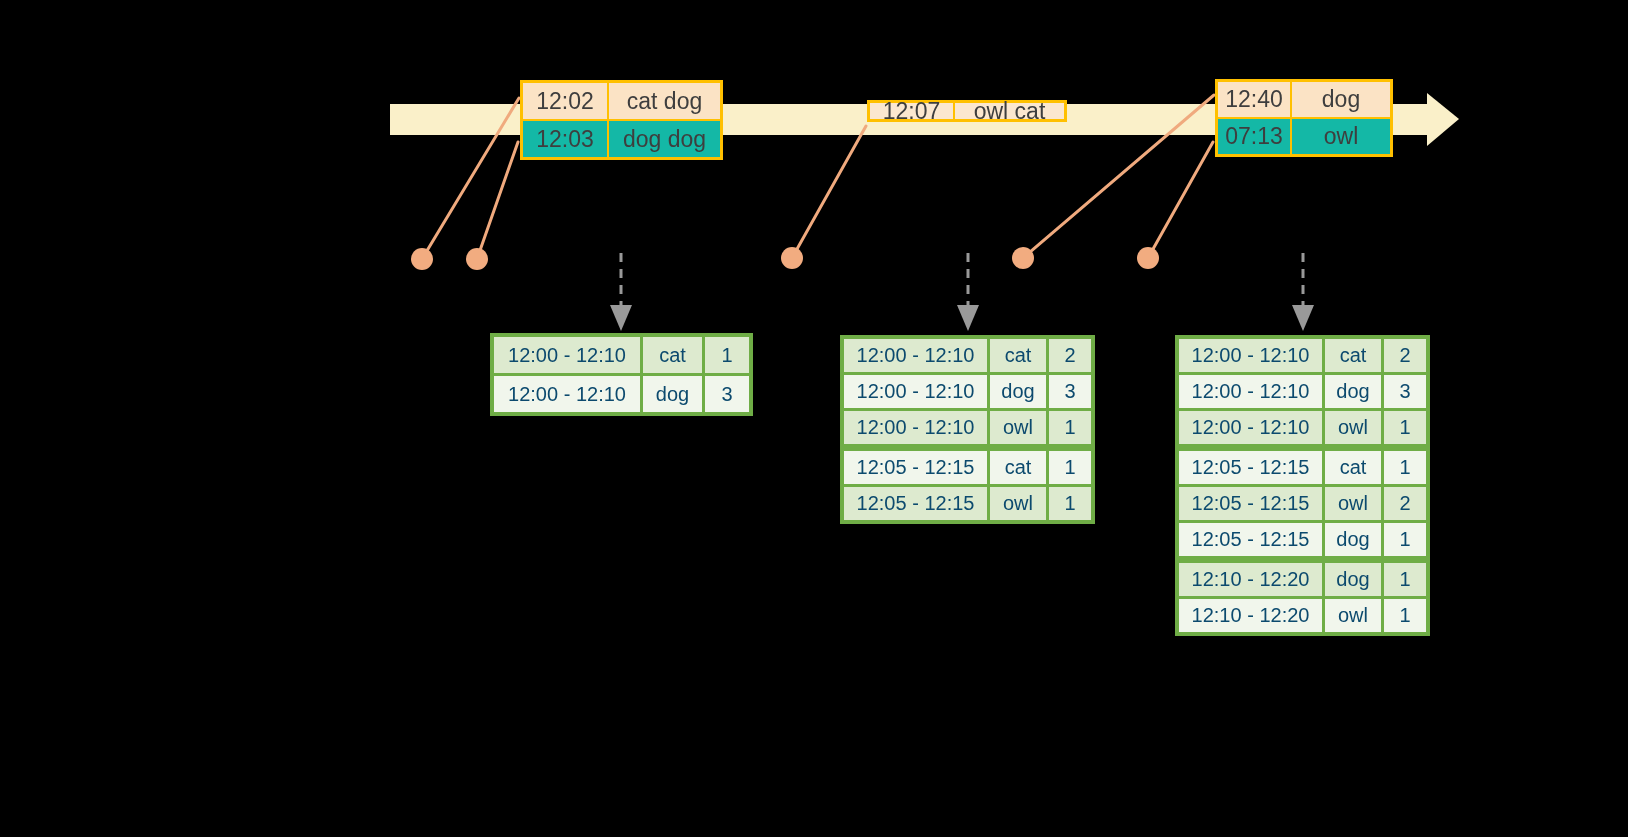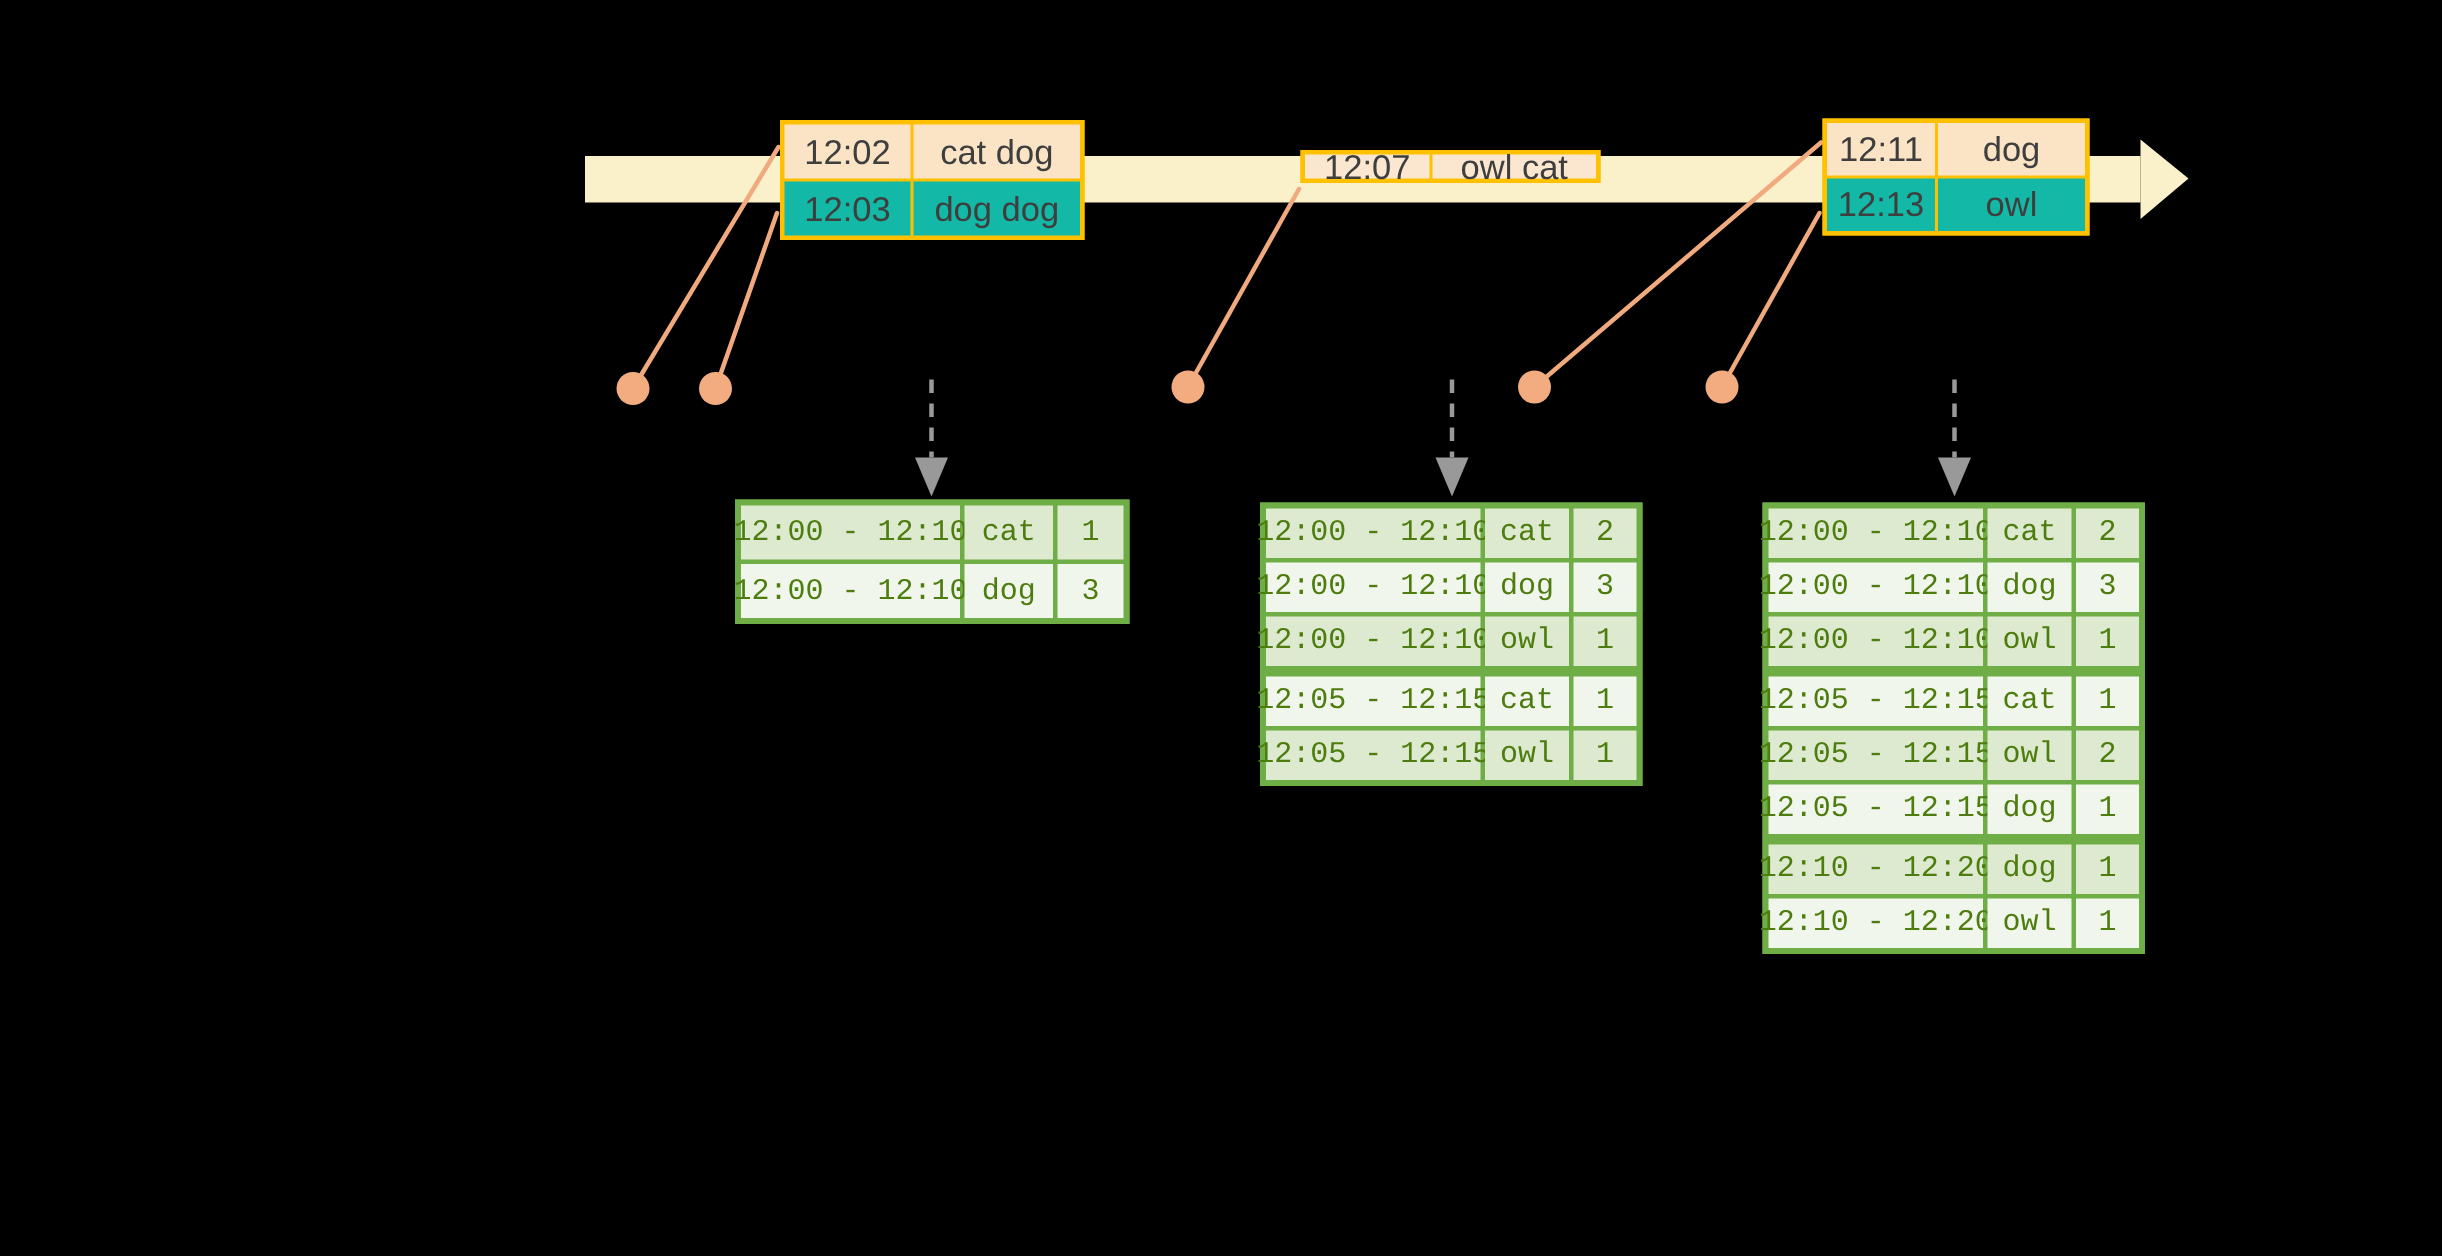--- a/index.html
+++ b/index.html
@@ -62,21 +62,21 @@
   .t3 .cell { height: 35px; }
 
   
   .rtable {
     background: #6FAD46;
     border: 4px solid #6FAD46;
   }
   .rtable .trow { gap: 3px; }
   .rtable .trow + .trow { margin-top: 3px; }
   .rtable .trow.group-start { margin-top: 7px; }
-  .rtable .cell { font-size: 20px; color: #4d7c0f; font-family: Liberation Mono, monospace; }
+  .rtable .cell { font-size: 20px; color: #0c4a6e; }
   .rtable .trow.odd  .cell { background: #DDEACF; }
   .rtable .trow.even .cell { background: #F1F6EC; }
 
   .g1 { left: 490px;  top: 317px; }
   .g1 .trow { grid-template-columns: 146px 59px 44px; }
   .g1 .cell { height: 36px; }
 
   .g2 { left: 840px;  top: 319px; }
   .g2 .trow { grid-template-columns: 143px 56px 42px; }
   .g2 .cell { height: 33px; }
@@ -138,25 +138,25 @@
 
   <div class="dtable etable t2 single">
       <div class="trow odd">
         <div class="cell col-time">12:07</div>
         <div class="cell col-words">owl cat</div>
       </div>
     </div>
 
   <div class="dtable etable t3">
       <div class="trow odd">
-        <div class="cell col-time">12:11</div>
+        <div class="cell col-time">12:40</div>
         <div class="cell col-words">dog</div>
       </div>
       <div class="trow even">
-        <div class="cell col-time">12:13</div>
+        <div class="cell col-time">07:13</div>
         <div class="cell col-words">owl</div>
       </div>
     </div>
 
   <div class="dtable rtable g1">
       <div class="trow odd">
         <div class="cell col-window">12:00 - 12:10</div>
         <div class="cell col-word">cat</div>
         <div class="cell col-count">1</div>
       </div>

